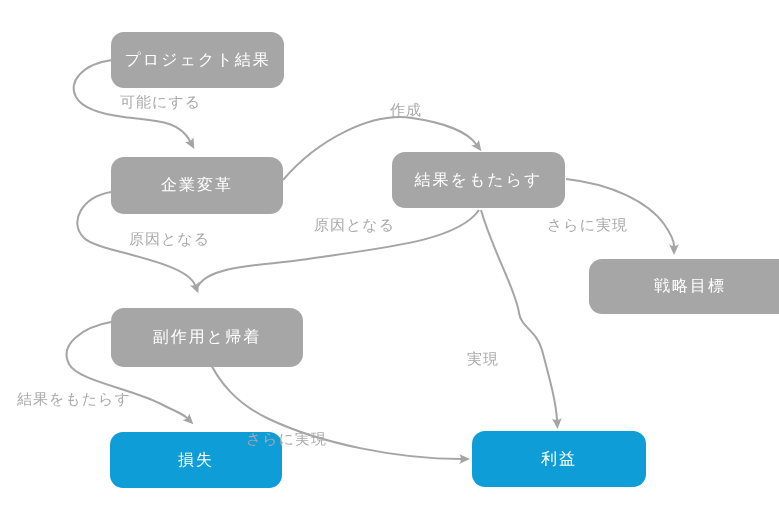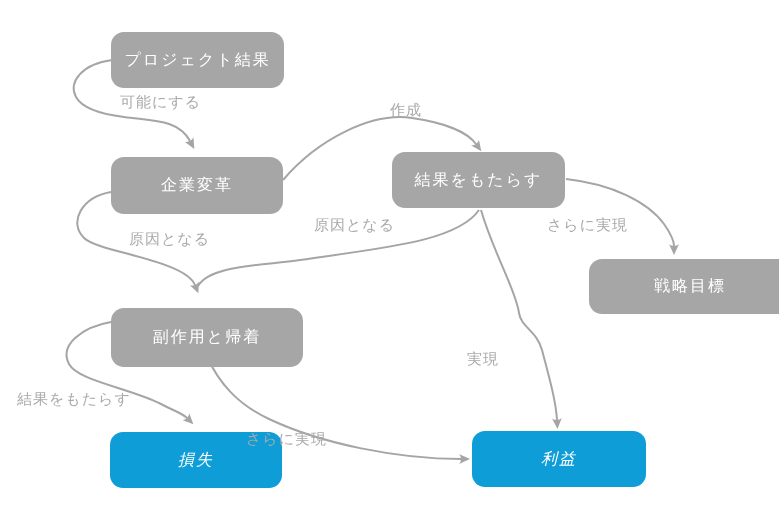--- a/index.html
+++ b/index.html
@@ -41,21 +41,21 @@
     align-items: center;
     justify-content: center;
     border-radius: 13px;
     color: var(--node-text);
     font-size: 16px;
     letter-spacing: 2px;
     font-weight: 300;
     white-space: nowrap;
   }
   .node.gray { background: var(--node-gray); }
-  .node.blue { background: var(--node-blue); font-style: italic; }
+  .node.blue { background: var(--node-blue); }
 
   .edge-label {
     position: absolute;
     color: var(--label-color);
     font-size: 15px;
     letter-spacing: 1px;
     font-weight: 300;
     white-space: nowrap;
   }
 </style>

